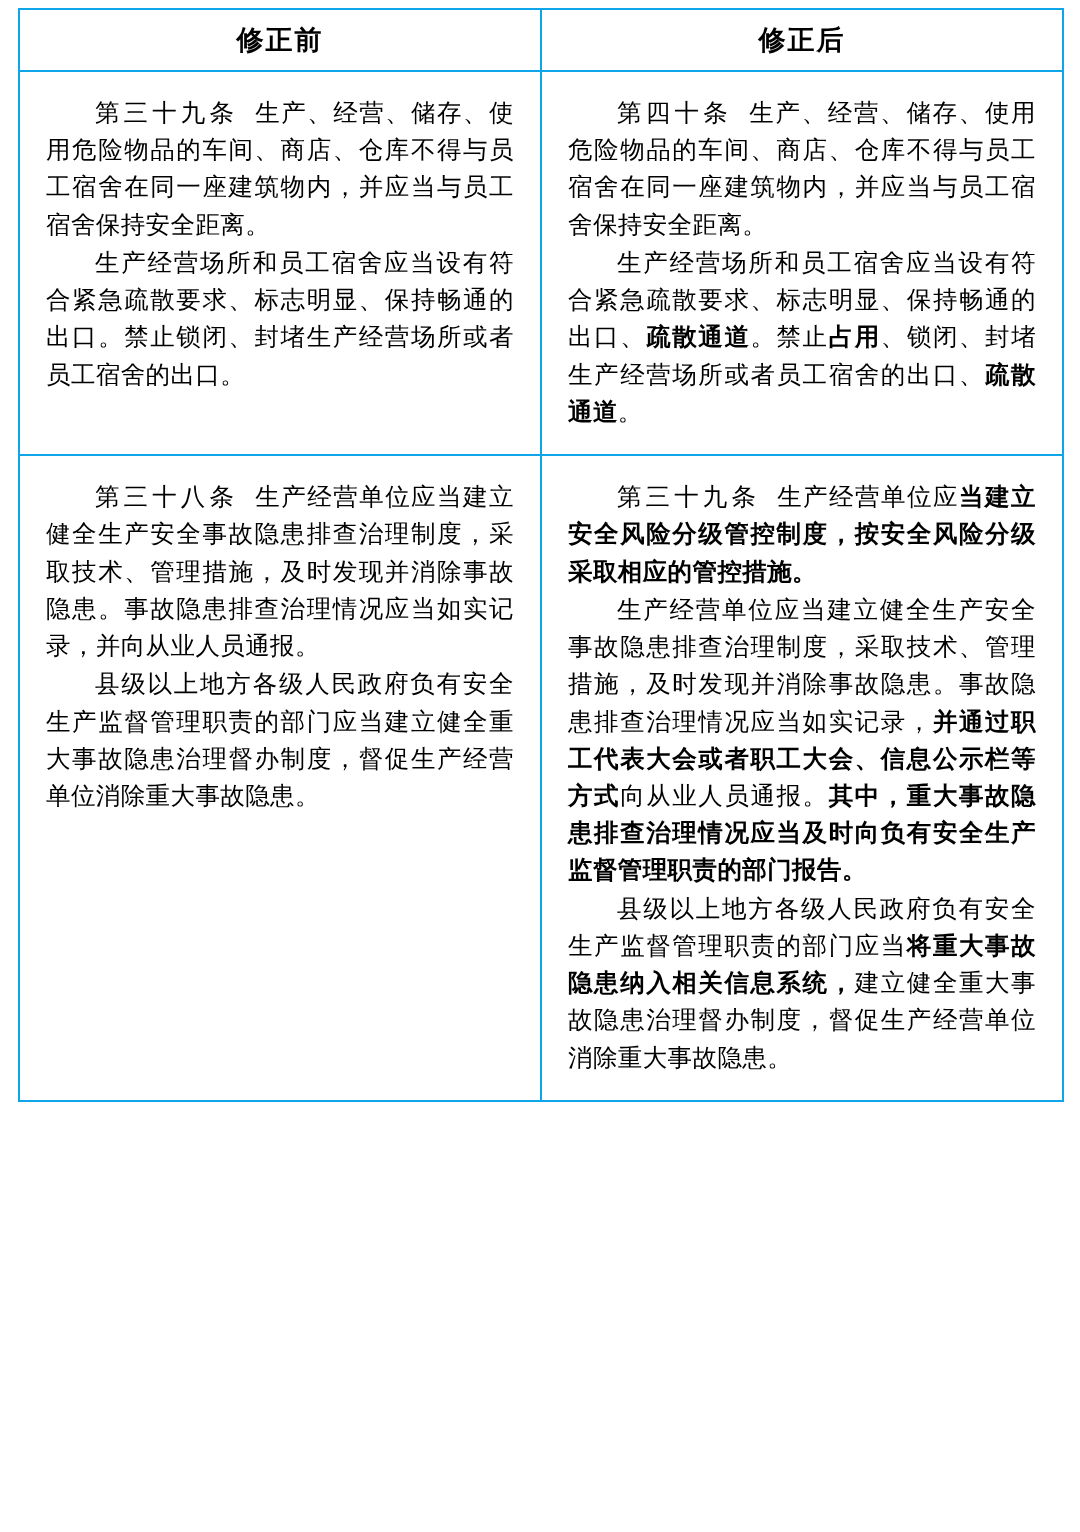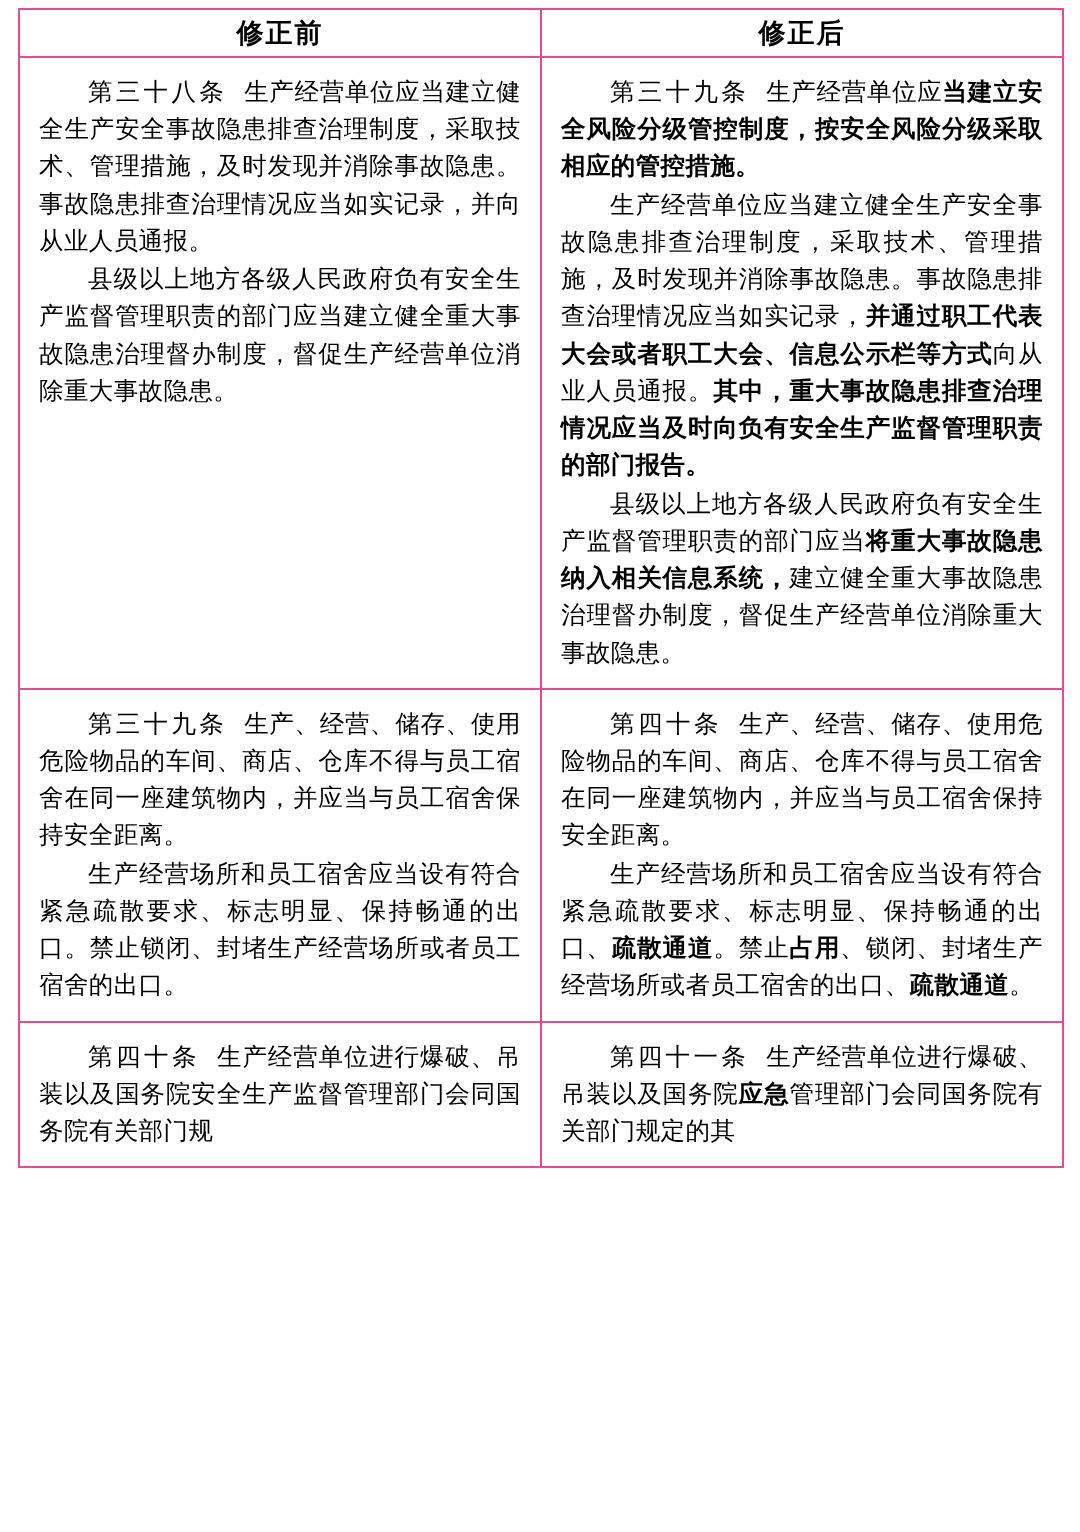--- a/index.html
+++ b/index.html
@@ -22,23 +22,23 @@
   }
   table.cmp {
     width: 1044px;
     border-collapse: collapse;
     table-layout: fixed;
     border: 2px solid #000;
   }
   table.cmp col.c1 { width: 522px; }
   table.cmp col.c2 { width: 522px; }
   table.cmp th, table.cmp td {
-    border: 2px solid #ec4899;
+    border: 2px solid #0ea5e9;
     vertical-align: top;
-    padding: 5px;
+    padding: 12px;
   }
   .hdr {
     text-align: center;
     font-size: 27px;
     font-weight: 700;
     letter-spacing: 2px;
     padding: 14px 0 13px 0;
     font-family: "Liberation Serif", "DejaVu Serif", serif;
   }
   .cell {
@@ -78,53 +78,41 @@
     <thead>
       <tr>
         <th class="hdr">修正前</th>
         <th class="hdr">修正后</th>
       </tr>
     </thead>
     <tbody>
         <tr>
           <td>
             <div class="cell">
-              <p class="para indent"><span class="artno">第三十八条</span><span>生产经营单位应当建立健全生产安全事故隐患排查治理制度，采取技术、管理措施，及时发现并消除事故隐患。事故隐患排查治理情况应当如实记录，并向从业人员通报。</span></p>
-              <p class="para indent"><span>县级以上地方各级人民政府负有安全生产监督管理职责的部门应当建立健全重大事故隐患治理督办制度，督促生产经营单位消除重大事故隐患。</span></p>
-            </div>
-          </td>
-          <td>
-            <div class="cell">
-              <p class="para indent"><span class="artno">第三十九条</span><span>生产经营单位应</span><span class="b">当建立安全风险分级管控制度，按安全风险分级采取相应的管控措施。</span></p>
-              <p class="para indent"><span>生产经营单位应当建立健全生产安全事故隐患排查治理制度，采取技术、管理措施，及时发现并消除事故隐患。事故隐患排查治理情况应当如实记录，</span><span class="b">并通过职工代表大会或者职工大会、信息公示栏等方式</span><span>向从业人员通报。</span><span class="b">其中，重大事故隐患排查治理情况应当及时向负有安全生产监督管理职责的部门报告。</span></p>
-              <p class="para indent"><span>县级以上地方各级人民政府负有安全生产监督管理职责的部门应当</span><span class="b">将重大事故隐患纳入相关信息系统，</span><span>建立健全重大事故隐患治理督办制度，督促生产经营单位消除重大事故隐患。</span></p>
-            </div>
-          </td>
-        </tr>
-        <tr>
-          <td>
-            <div class="cell">
               <p class="para indent"><span class="artno">第三十九条</span><span>生产、经营、储存、使用危险物品的车间、商店、仓库不得与员工宿舍在同一座建筑物内，并应当与员工宿舍保持安全距离。</span></p>
               <p class="para indent"><span>生产经营场所和员工宿舍应当设有符合紧急疏散要求、标志明显、保持畅通的出口。禁止锁闭、封堵生产经营场所或者员工宿舍的出口。</span></p>
             </div>
           </td>
           <td>
             <div class="cell">
               <p class="para indent"><span class="artno">第四十条</span><span>生产、经营、储存、使用危险物品的车间、商店、仓库不得与员工宿舍在同一座建筑物内，并应当与员工宿舍保持安全距离。</span></p>
               <p class="para indent"><span>生产经营场所和员工宿舍应当设有符合紧急疏散要求、标志明显、保持畅通的出口、</span><span class="b">疏散通道</span><span>。禁止</span><span class="b">占用</span><span>、锁闭、封堵生产经营场所或者员工宿舍的出口、</span><span class="b">疏散通道</span><span>。</span></p>
             </div>
           </td>
         </tr>
         <tr>
           <td>
             <div class="cell">
-              <p class="para indent"><span class="artno">第四十条</span><span>生产经营单位进行爆破、吊装以及国务院安全生产监督管理部门会同国务院有关部门规</span></p>
+              <p class="para indent"><span class="artno">第三十八条</span><span>生产经营单位应当建立健全生产安全事故隐患排查治理制度，采取技术、管理措施，及时发现并消除事故隐患。事故隐患排查治理情况应当如实记录，并向从业人员通报。</span></p>
+              <p class="para indent"><span>县级以上地方各级人民政府负有安全生产监督管理职责的部门应当建立健全重大事故隐患治理督办制度，督促生产经营单位消除重大事故隐患。</span></p>
             </div>
           </td>
           <td>
             <div class="cell">
-              <p class="para indent"><span class="artno">第四十一条</span><span>生产经营单位进行爆破、吊装以及国务院</span><span class="b">应急</span><span>管理部门会同国务院有关部门规定的其</span></p>
+              <p class="para indent"><span class="artno">第三十九条</span><span>生产经营单位应</span><span class="b">当建立安全风险分级管控制度，按安全风险分级采取相应的管控措施。</span></p>
+              <p class="para indent"><span>生产经营单位应当建立健全生产安全事故隐患排查治理制度，采取技术、管理措施，及时发现并消除事故隐患。事故隐患排查治理情况应当如实记录，</span><span class="b">并通过职工代表大会或者职工大会、信息公示栏等方式</span><span>向从业人员通报。</span><span class="b">其中，重大事故隐患排查治理情况应当及时向负有安全生产监督管理职责的部门报告。</span></p>
+              <p class="para indent"><span>县级以上地方各级人民政府负有安全生产监督管理职责的部门应当</span><span class="b">将重大事故隐患纳入相关信息系统，</span><span>建立健全重大事故隐患治理督办制度，督促生产经营单位消除重大事故隐患。</span></p>
             </div>
           </td>
         </tr>
       </tbody>
   </table>
 </div>
 
 </body></html>

